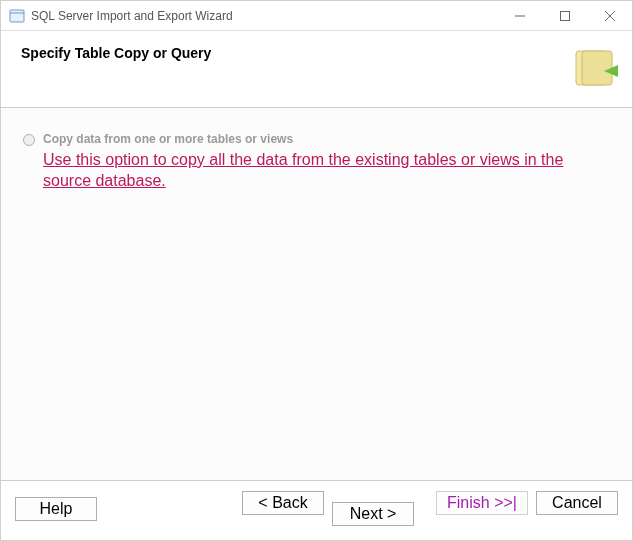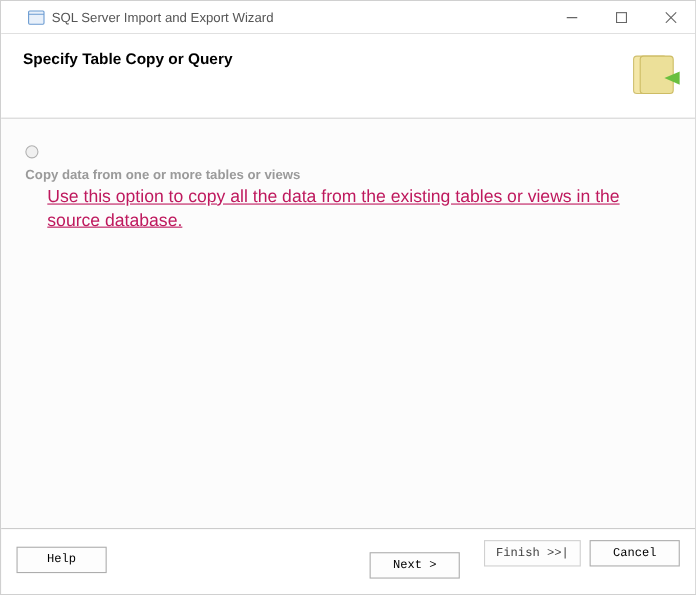--- a/index.html
+++ b/index.html
@@ -12,21 +12,21 @@
       overflow: hidden;
       display: flex;
       flex-direction: column;
       border: 1px solid #d0d0d0;
     }
     .titlebar {
       height: 30px;
       background: #fff;
       display: flex;
       align-items: center;
-      padding: 0 0 0 24px;
+      padding: 0 0 0 8px;
       border-bottom: 1px solid #e0e0e0;
     }
     .titlebar-icon {
       width: 16px; height: 16px;
       margin-right: 6px;
       display: inline-flex; align-items: center; justify-content: center;
     }
     .titlebar-title {
       color: #555;
       font-size: 12px;
@@ -78,24 +78,23 @@
       flex: 1;
       padding: 24px 20px 10px 22px;
       background: #f8f8f8;
       background: #fcfcfc;
     }
     .option {
       margin-bottom: 60px;
     }
     .option-row {
       display: flex;
-      align-items: flex-start;
+      align-items: flex-end;
       gap: 8px;
       margin-bottom: 4px;
-      flex-direction: column;
     }
     .radio {
       appearance: none;
       width: 12px; height: 12px;
       border: 1px solid #7a7a7a;
       border-radius: 50%;
       position: relative;
       flex-shrink: 0;
     }
     .radio.disabled {
@@ -133,30 +132,30 @@
     }
     .footer-left { }
     .footer-right {
       margin-left: auto;
       display: flex;
       gap: 8px;
     }
     .btn {
       min-width: 82px;
       height: 24px;
-      font-size: 11px;
+      font-size: 16px;
       background: #fdfdfd;
       border: 1px solid #adadad;
       color: #000;
       padding: 0 10px;
-      font-family: Liberation Mono, monospace;
+      font-family: Liberation Sans, sans-serif;
       text-align: center;
     }
     .btn:disabled {
-      color: #404040;
+      color: #a21caf;
       border-color: #d0d0d0;
     }
     .btn.gap-after { margin-right: 14px; margin-top: 11px; }
   </style>
 </head>
 <body>
 
 <div class="titlebar">
   <span class="titlebar-icon">
     <svg width="16" height="16" viewBox="0 0 16 16">
@@ -209,17 +208,18 @@
   </div>
 
 
 </div>
 
 <div class="footer">
   <div class="footer-left">
     <button class="btn">Help</button>
   </div>
   <div class="footer-right">
+    <button class="btn">&lt; Back</button>
     <button class="btn gap-after">Next &gt;</button>
     <button class="btn" disabled="">Finish &gt;&gt;|</button>
     <button class="btn">Cancel</button>
   </div>
 </div>
 
 </body></html>

